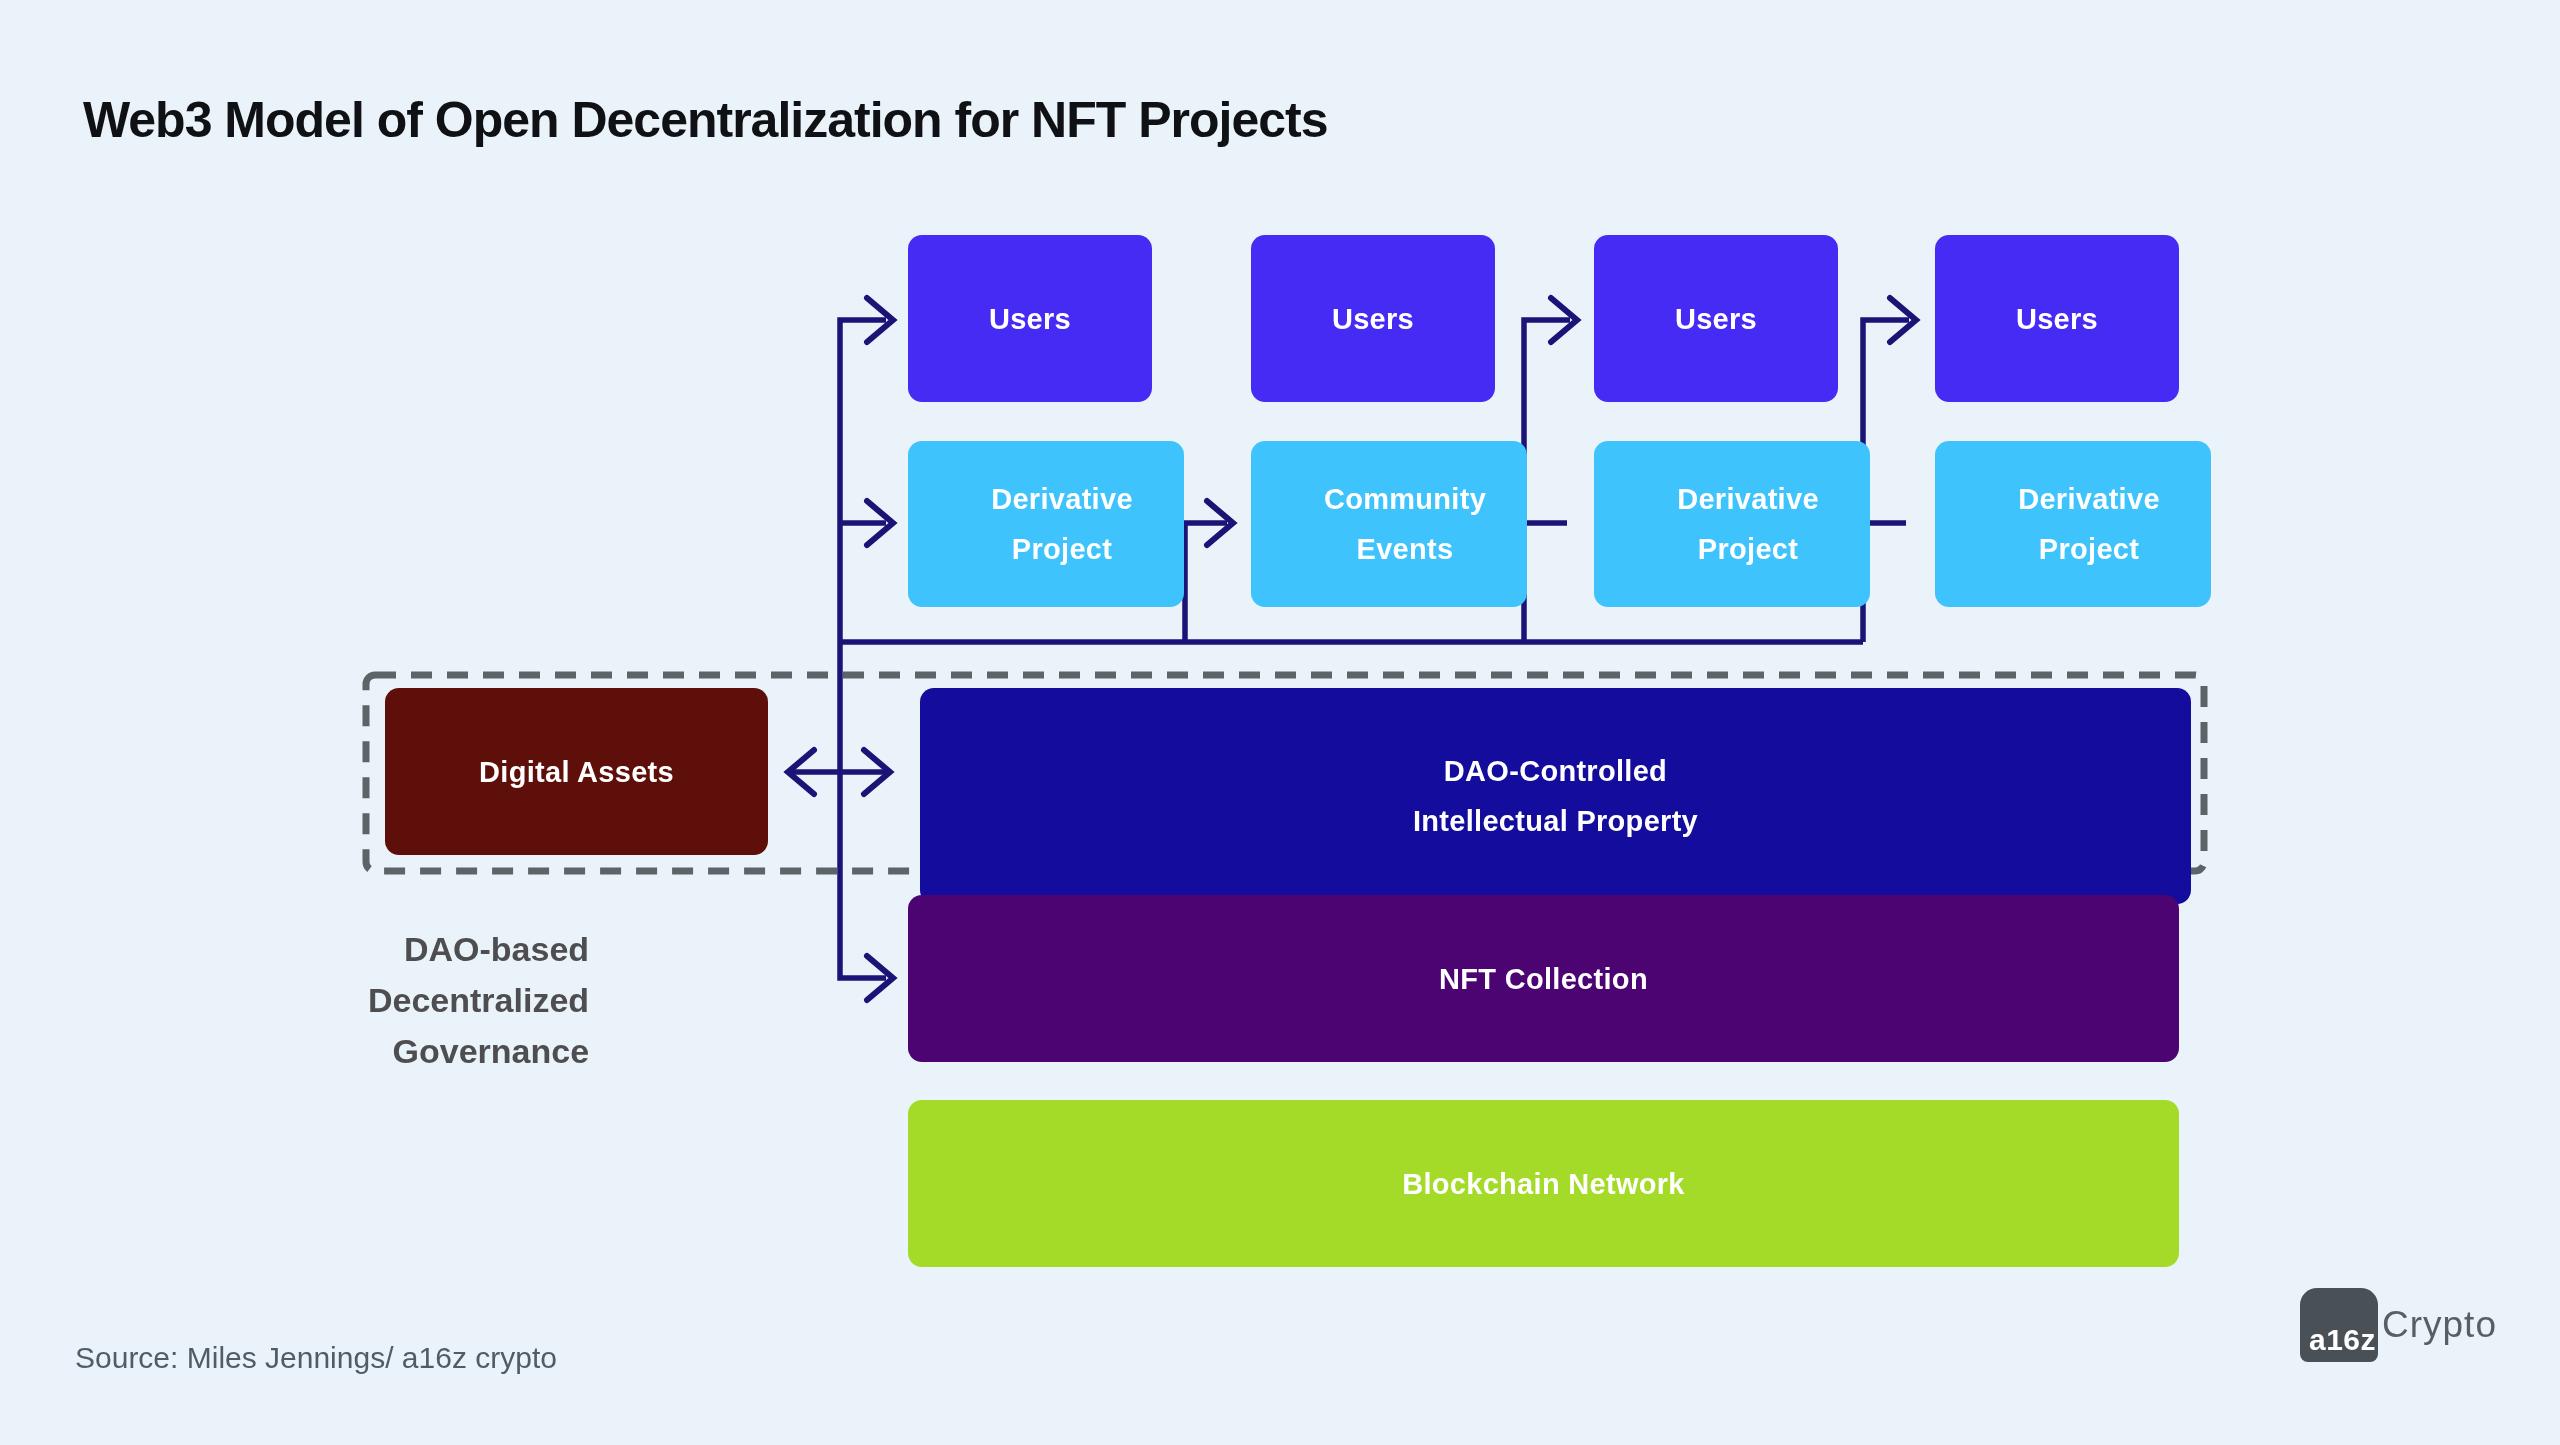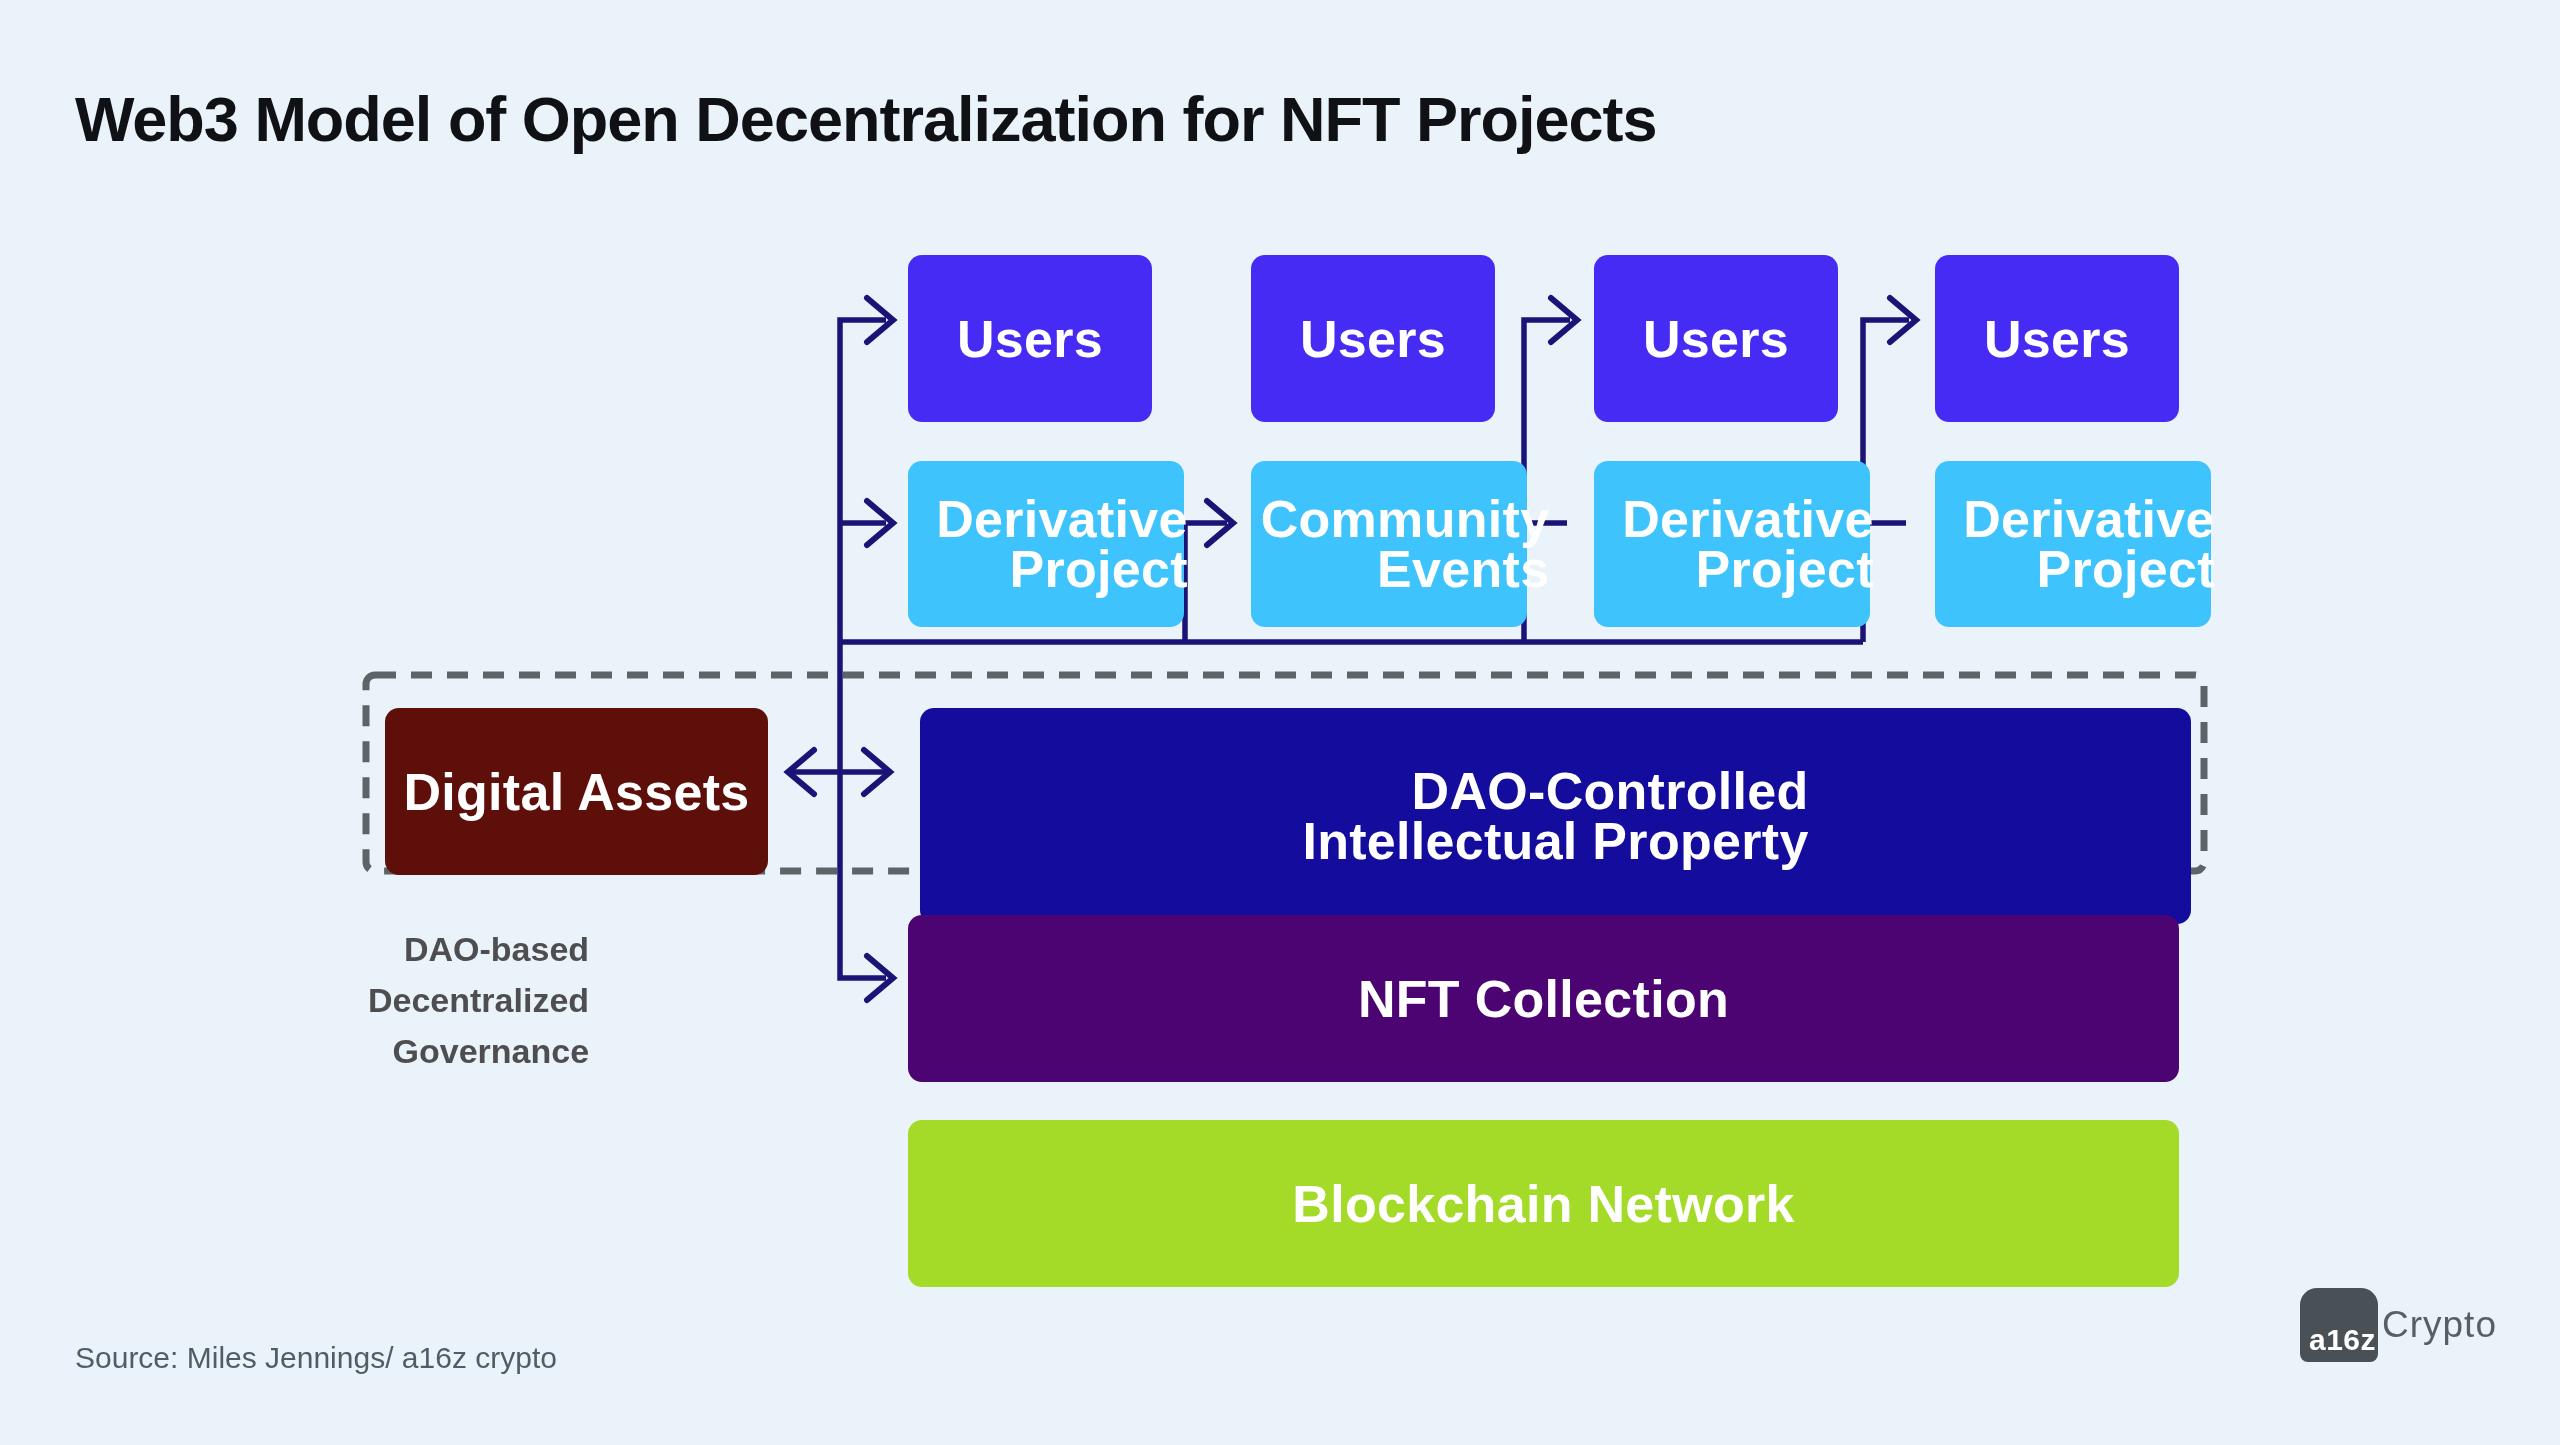--- a/index.html
+++ b/index.html
@@ -6,35 +6,34 @@
   body {
     width: 2560px; height: 1445px;
     background: #EBF3FA;
     font-family: "Liberation Sans", sans-serif;
     overflow: hidden;
   }
   .stage { position: relative; width: 2560px; height: 1445px; }
 
   .title {
     position: absolute; left: 75px; top: 83px;
-    font-size: 63px; font-weight: 700; color: #101114;
-    letter-spacing: -1px; margin: 0; white-space: nowrap;
+    font-size: 50px; font-weight: 700; color: #101114;
+    letter-spacing: -1px; margin: 8px; white-space: nowrap;
   }
 
   svg.connectors { position: absolute; left: 0; top: 0; }
 
   .box {
     position: absolute;
     border-radius: 14px;
     display: flex; align-items: center; justify-content: center;
-    text-align: right;
-    color: #ffffff; font-weight: 700; font-size: 52px;
+    text-align: center;
+    color: #ffffff; font-weight: 700; font-size: 29px;
     line-height: 50px; letter-spacing: 0.3px;
     white-space: pre-line;
-    margin-top: 20px;
   }
   .users { background: #462BF4; }
   .ltblue { background: #3EC3FD; }
   .maroon { background: #5F0F0A; }
   .navy   { background: #140C9C; }
   .purple { background: #4B0472; }
   .green  { background: #A3DB28; }
 
   
   .r1 { top: 235px; height: 167px; }

